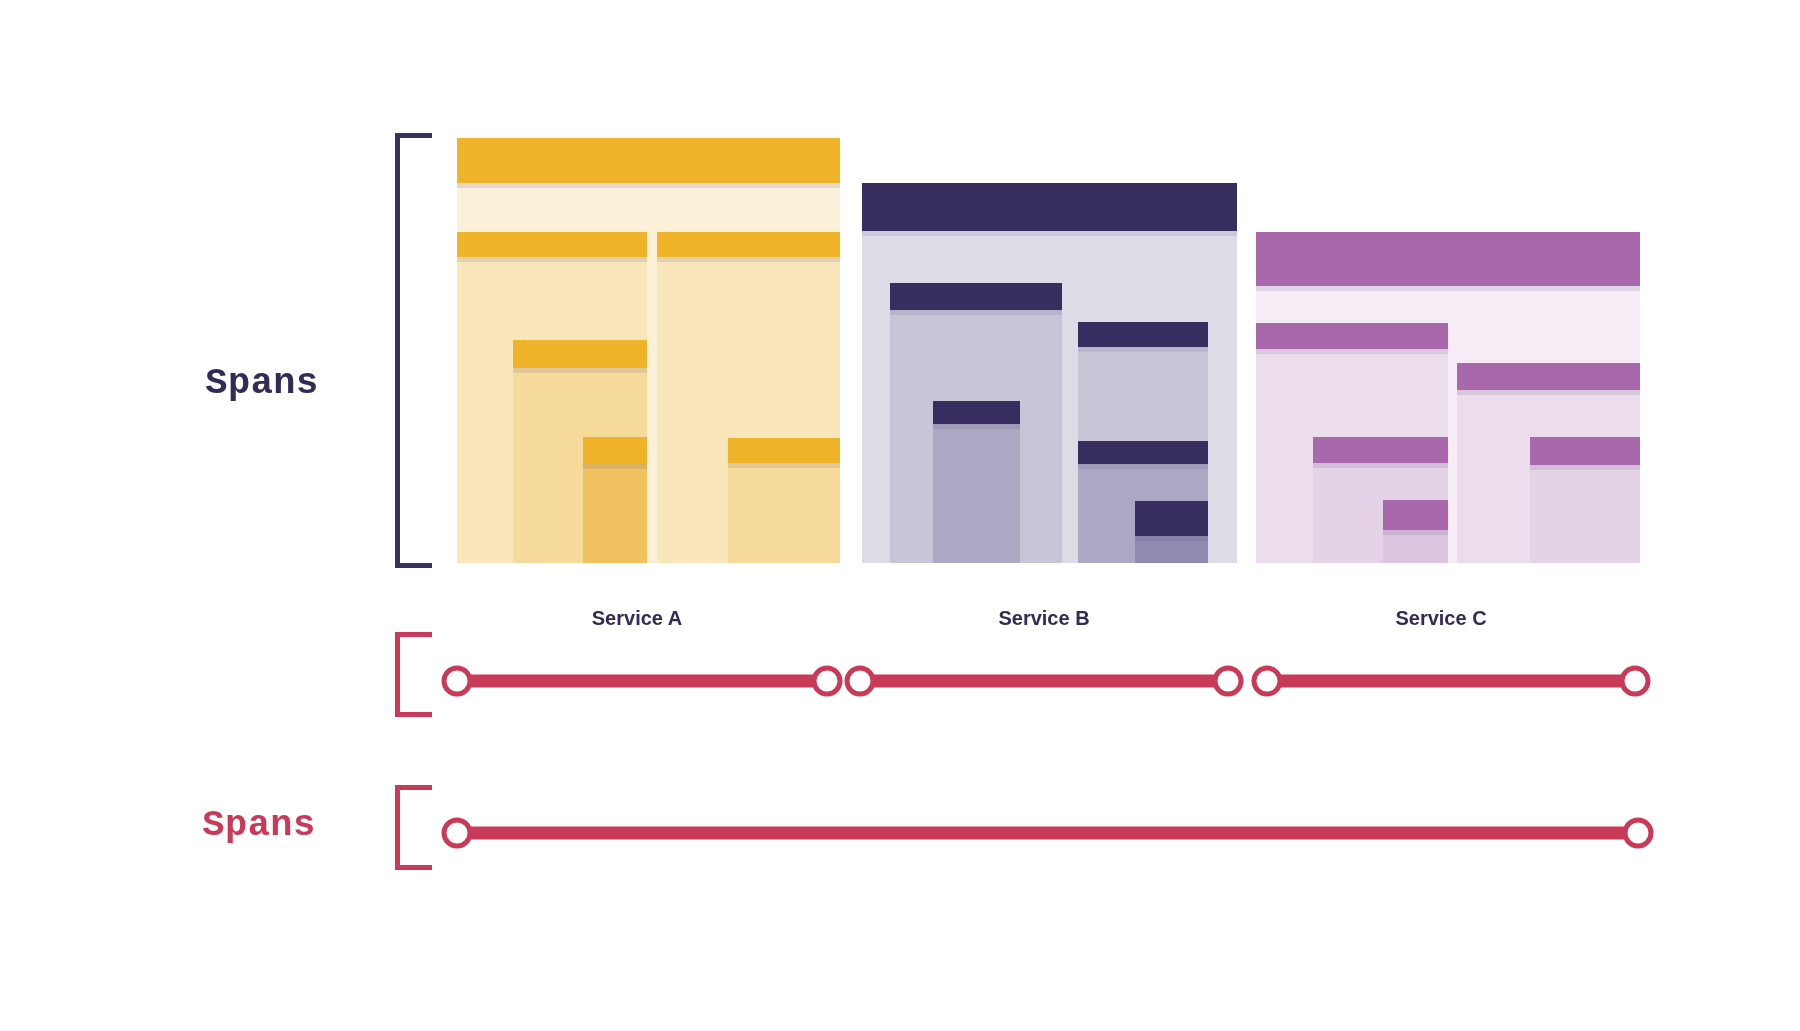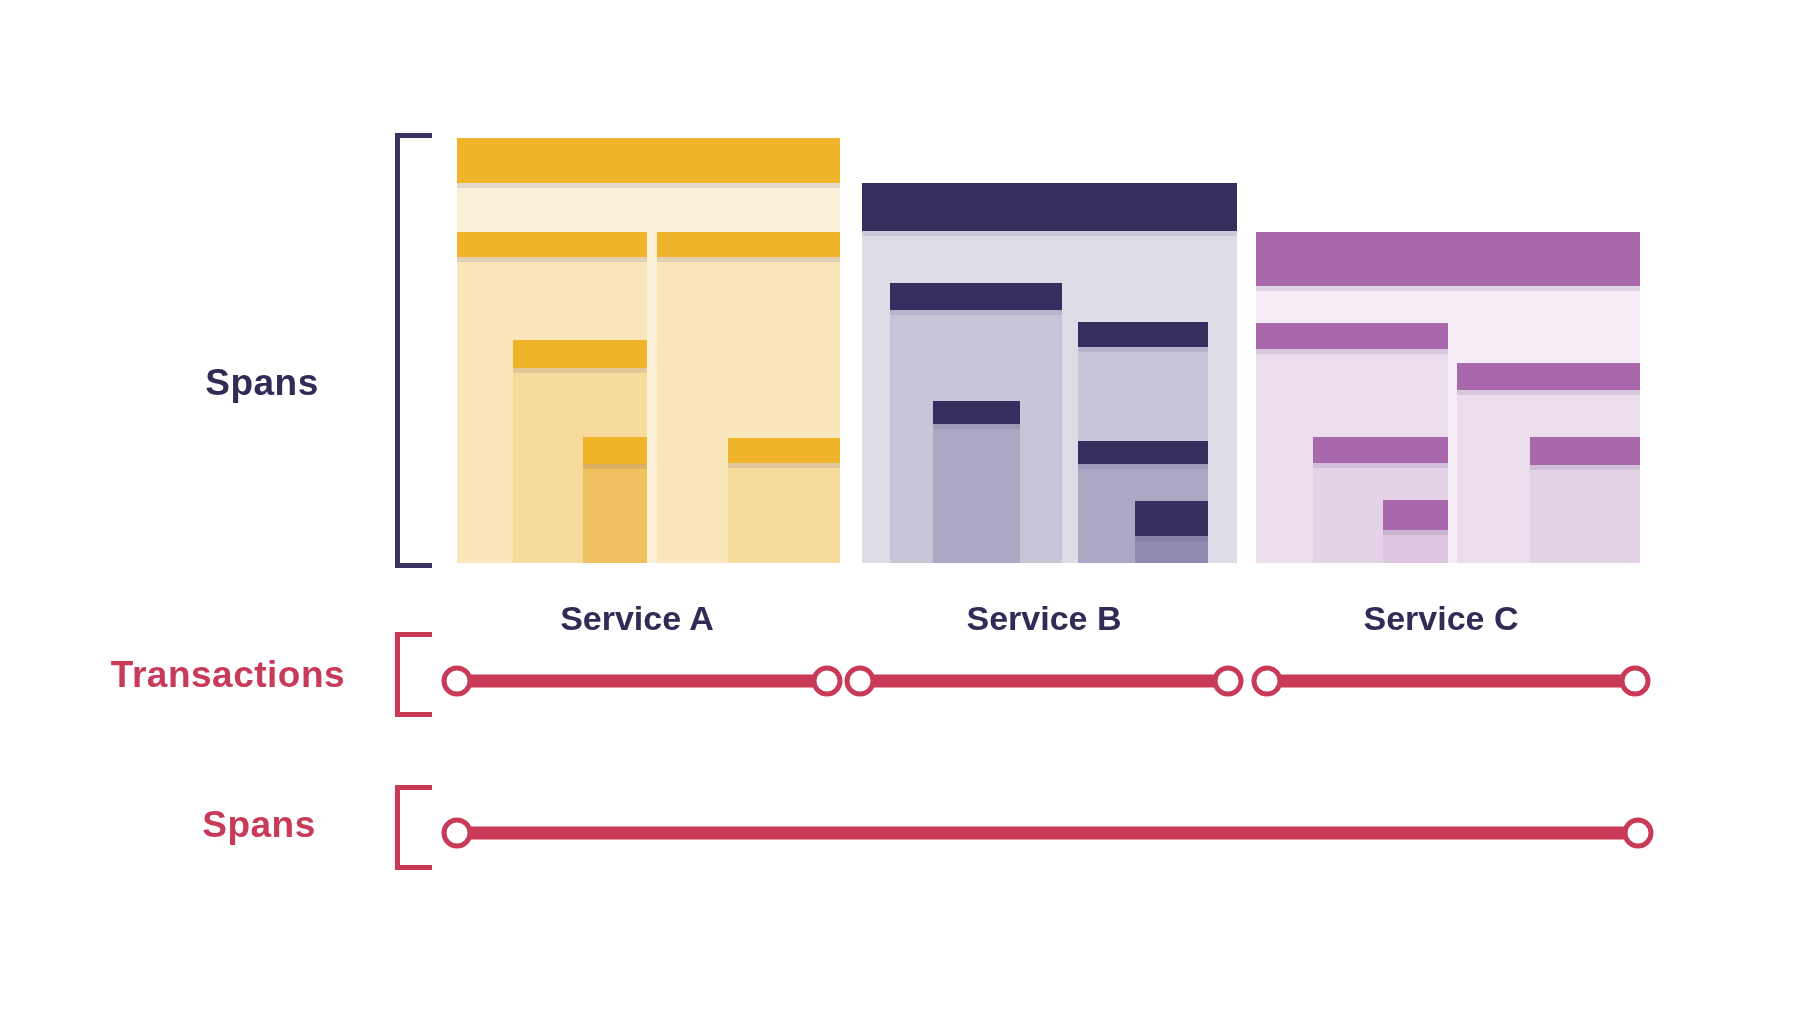--- a/index.html
+++ b/index.html
@@ -2,61 +2,60 @@
 <html style="--navy-text: #332A56; --navy-bracket: #3A3160; --crimson: #C93A58;"><head>
 <meta charset="utf-8">
 <style>
   html,body{margin:0;padding:0;background:#ffffff;}
   .canvas{
     position:relative;width:1800px;height:1031px;background:#ffffff;
     font-family:"Liberation Sans",sans-serif;overflow:hidden;
   }
   .side-label{
     position:absolute;transform:translate(-50%,-50%);
-    font-weight:bold;font-size:37px;letter-spacing:.5px;white-space:nowrap;
+    font-weight:bold;font-size:37px;letter-spacing:.5px;white-space:nowrap;font-family:Liberation Mono, monospace;
   }
   .side-label.navy{color:var(--navy-text);}
   .side-label.red{color:var(--crimson);}
   .spans-label{left:262px;top:383px;}
   .transactions-label{left:228px;top:675px;}
   .trace-label{left:259px;top:825px;}
 
   .bracket{
     position:absolute;box-sizing:border-box;background:transparent;
     border-style:solid;border-color:currentColor;
     border-width:5px 0 5px 5px;width:37px;
   }
   .bracket-navy{color:var(--navy-bracket);}
   .bracket-red{color:var(--crimson);}
   .spans-bracket{left:395px;top:133px;height:435px;}
   .transactions-bracket{left:395px;top:632px;height:85px;}
   .trace-bracket{left:395px;top:785px;height:85px;}
 
   .service-caption{
     position:absolute;top:618px;transform:translate(-50%,-50%);
-    font-weight:bold;font-size:34px;color:var(--navy-text);white-space:nowrap;
+    font-weight:bold;font-size:20px;color:var(--navy-text);white-space:nowrap;
   }
   .span-header{position:absolute;box-shadow:0 5px 0 rgba(86,62,120,0.13);}
   .span-body{position:absolute;}
 
   .tl-line{position:absolute;height:13px;transform:translateY(-50%);background:var(--crimson);}
   .tl-dot{
     position:absolute;width:21px;height:21px;border-radius:50%;
     border:5px solid var(--crimson);background:#ffffff;transform:translate(-50%,-50%);
   }
 </style>
 </head>
 <body>
 
 <div class="canvas">
 
   <div class="side-label navy spans-label">Spans</div>
   <div class="bracket bracket-navy spans-bracket"></div>
 
-  <div class="side-label red transactions-label">Transactions</div>
   <div class="bracket bracket-red transactions-bracket"></div>
 
   <div class="side-label red trace-label">Spans</div>
   <div class="bracket bracket-red trace-bracket"></div>
 
   <div id="spans-layer">
       <div class="span-body" style="left: 457px; top: 183px; width: 383px; height: 380px; background: rgb(251, 241, 216);"></div>
       <div class="span-header" style="left: 457px; top: 138px; width: 383px; height: 45px; background: rgb(240, 180, 42);"></div>
       <div class="span-body" style="left: 457px; top: 257px; width: 190px; height: 306px; background: rgb(249, 230, 187);"></div>
       <div class="span-header" style="left: 457px; top: 232px; width: 190px; height: 25px; background: rgb(240, 180, 42);"></div>

